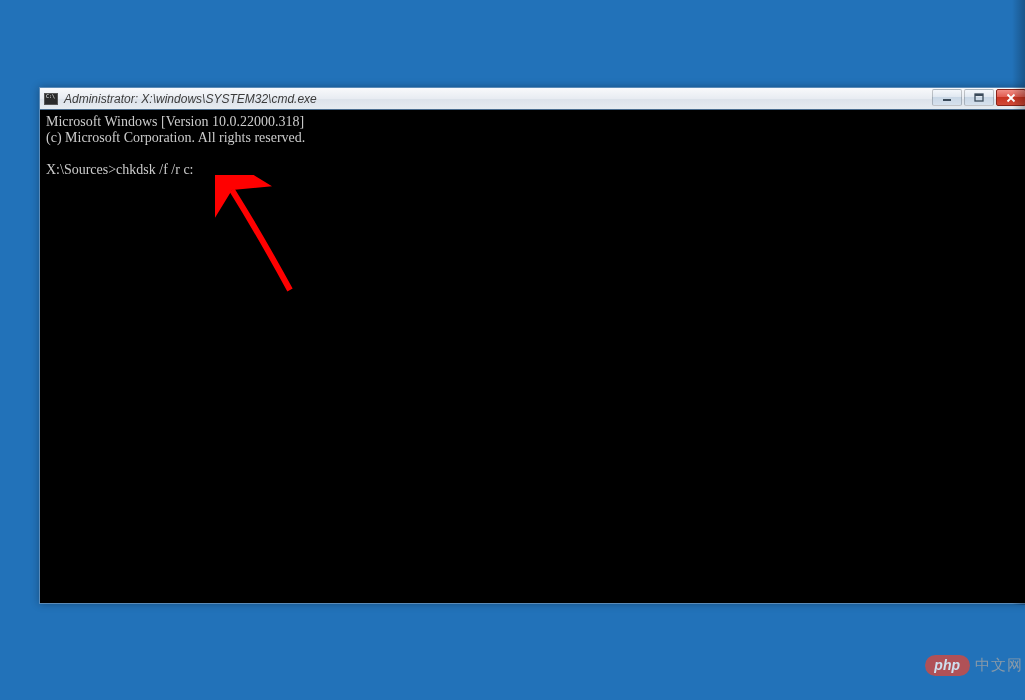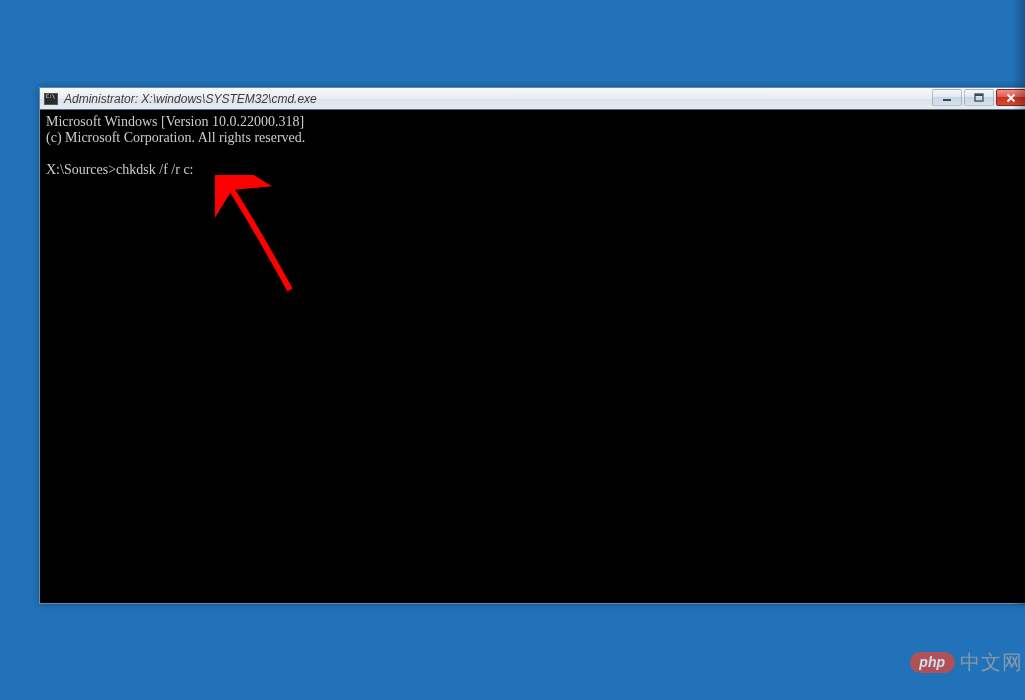--- a/index.html
+++ b/index.html
@@ -130,21 +130,21 @@
       color: #fff;
       font-family: Arial, sans-serif;
       font-weight: bold;
       font-style: italic;
       font-size: 14px;
       padding: 2px 10px 3px 9px;
       border-radius: 12px;
     }
     .wm-text {
       font-family: "Microsoft YaHei", "SimHei", sans-serif;
-      font-size: 20px;
+      font-size: 15px;
       color: #a4a4a4;
       letter-spacing: 1px;
     }
   </style>
 </head>
 <body>
 
 <div class="window">
   <div class="titlebar">
     <div class="titlebar-icon"></div>

